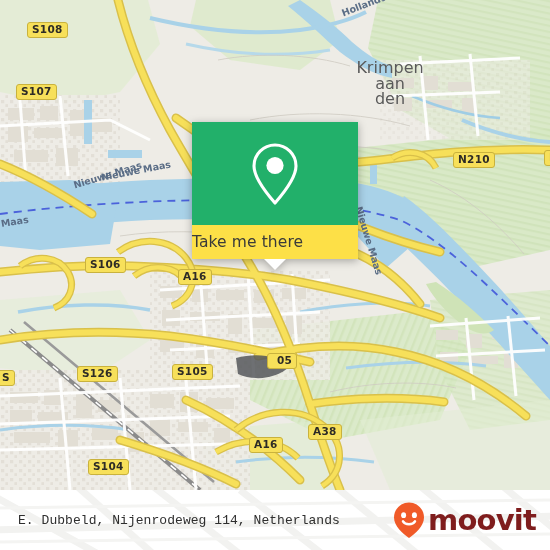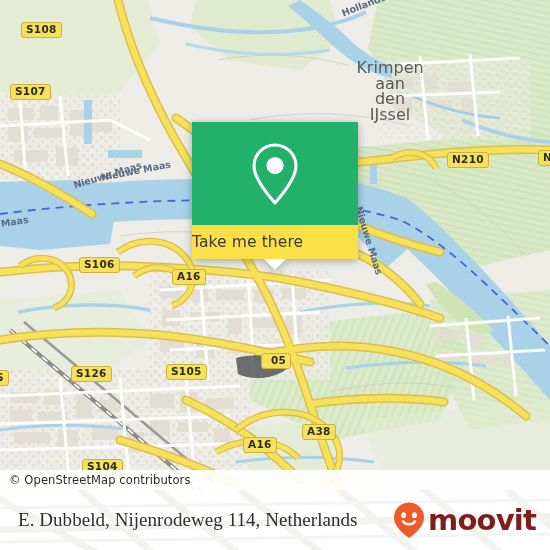--- a/index.html
+++ b/index.html
@@ -33,20 +33,21 @@
     border-radius: 3px;
     color: #2d2b26;
     font-family: "DejaVu Sans", sans-serif;
     font-size: 10.5px;
     font-weight: 700;
     letter-spacing: .3px;
     padding: 1px 4px 2px 4px;
     line-height: 11px;
     white-space: nowrap;
     z-index: 6;
+    margin-left: 6px;
   }
 
   
   .mlabel {
     position: absolute;
     color: #6b6b6b;
     font-family: "DejaVu Sans", sans-serif;
     white-space: nowrap;
     z-index: 5;
     pointer-events: none;
@@ -132,22 +133,22 @@
   #footer-inner {
     position: relative;
     width: 550px; height: 60px;
     display: flex;
     align-items: center;
     justify-content: space-between;
     padding: 0 14px 0 18px;
     z-index: 2;
   }
   #addr {
-    font-family: Liberation Serif, serif;
-    font-size: 19px;
+    font-family: Liberation Mono, monospace;
+    font-size: 13px;
     color: #2e2e2e;
     letter-spacing: .05px;
     white-space: nowrap;
   }
   #brand { display: flex; align-items: center; gap: 2px; }
   #brand-word {
     font-family: "DejaVu Sans", sans-serif;
     font-size: 29px;
     font-weight: 700;
     color: #7f1d1d;
@@ -368,21 +369,20 @@
         <path d="M392,158 C408,148 428,152 436,168"></path>
       </g>
 
       <path d="M236,358 C258,352 278,356 290,366 C278,378 256,382 238,374 Z" fill="#55575a" opacity="0.85"></path>
     </svg>
 
     <div class="mlabel placelabel" style="left:348px; top:60px; width:84px;">
       <div>Krimpen</div>
       <div>aan</div>
       <div>den</div>
-      <div>IJssel</div>
     </div>
 
     <div class="mlabel waterlabel" style="left:340px; top:8px; transform:rotate(-21deg); transform-origin:left top;">Hollandsche IJssel</div>
     <div class="mlabel waterlabel" style="left:72px; top:180px; transform:rotate(-17deg); transform-origin:left top;">Nieuwe Maas</div>
     <div class="mlabel waterlabel" style="left:100px; top:172px; transform:rotate(-11deg); transform-origin:left top;">Nieuwe Maas</div>
     <div class="mlabel waterlabel" style="left:0px; top:218px; transform:rotate(-9deg); transform-origin:left top;">Maas</div>
     <div class="mlabel waterlabel" style="left:364px; top:205px; transform:rotate(73deg); transform-origin:left top;">Nieuwe Maas</div>
 
     <div class="shield" style="left:21px;  top:22px;">S108</div>
     <div class="shield" style="left:10px;  top:84px;">S107</div>
@@ -391,23 +391,20 @@
     <div class="shield" style="left:79px;  top:257px;">S106</div>
     <div class="shield" style="left:172px; top:269px;">A16</div>
     <div class="shield" style="left:71px;  top:366px;">S126</div>
     <div class="shield" style="left:166px; top:364px;">S105</div>
     <div class="shield" style="left:-9px; top:370px;">S</div>
     <div class="shield" style="left:261px; top:353px;padding-left:9px;">05</div>
     <div class="shield" style="left:302px; top:424px;">A38</div>
     <div class="shield" style="left:243px; top:437px;">A16</div>
     <div class="shield" style="left:82px;  top:459px;">S104</div>
 
-    <div id="attrib">
-      <span>© OpenStreetMap contributors</span>
-    </div>
 
     <div id="callout">
       <div id="callout-top">
         <svg width="54" height="66" viewBox="0 0 54 66">
           <path d="M27 4 C15.4 4 6 13.4 6 25 C6 36.5 20 54 27 62 C34 54 48 36.5 48 25 C48 13.4 38.6 4 27 4 Z" fill="none" stroke="#ffffff" stroke-width="3.1" stroke-linejoin="round"></path>
           <circle cx="27" cy="24.5" r="8.6" fill="#ffffff"></circle>
         </svg>
       </div>
       <div id="callout-bottom">
         <span class="label">Take me there</span>

